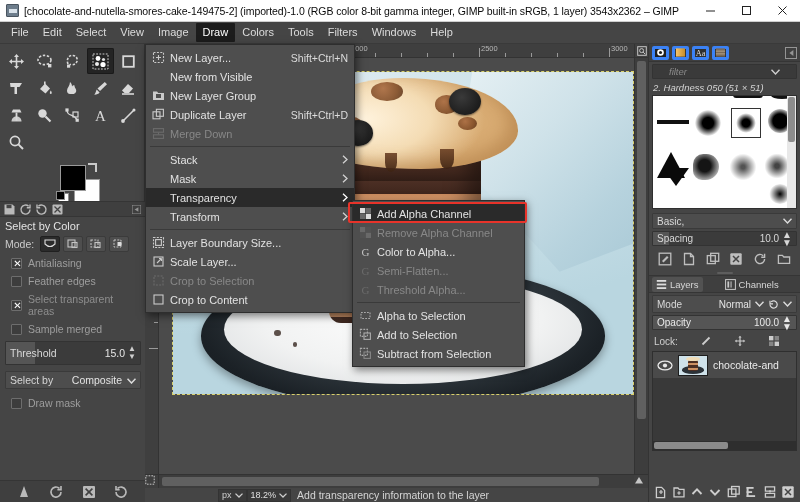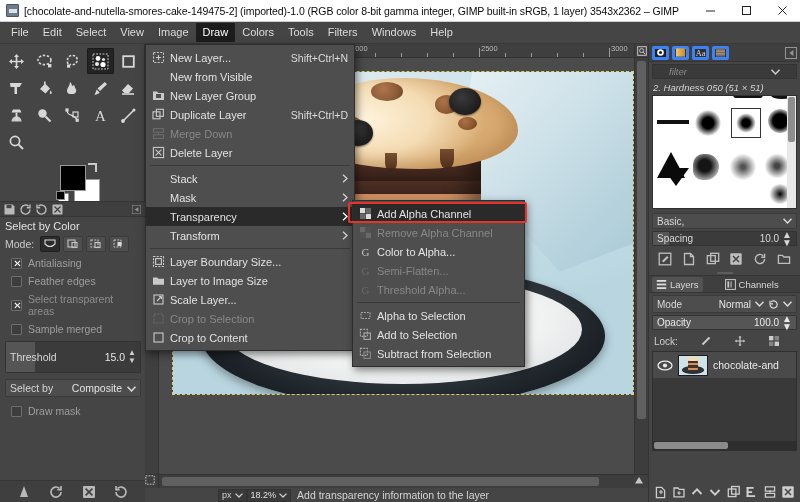--- a/index.html
+++ b/index.html
@@ -118,21 +118,21 @@
     flex:none; position:relative; border-radius:1px;
   }
   .cbox.checked { background:#3d3d3d; }
   .cbox.checked:after {
     content:"✕"; position:absolute; left:0; top:-2px; width:11px;
     font-size:10px; line-height:13px; text-align:center; color:#fff;
   }
   .cb-txt { font-size:10.5px; color:#9e9e9e; }
   .cb-txt.dim { color:#8e8e8e; }
   .slider {
-    position:relative; height:32px; background:#3b3b3b; border:1px solid #333;
+    position:relative; height:24px; background:#3b3b3b; border:1px solid #333;
     margin:2px 0 6px 0; display:flex; align-items:center;
     padding:0 4px; border-radius:1px; overflow:hidden;
   }
   .slider .fill {
     position:absolute; left:0; top:0; bottom:0; width:22%; background:#555;
   }
   .slider .s-lbl { position:relative; font-size:10.5px; color:#d8d8d8; }
   .slider .s-val { position:relative; margin-left:auto; font-size:10.5px; color:#e6e6e6; }
   .spin { position:relative; margin-left:3px; font-size:8px; line-height:8px; color:#cfcfcf; }
   .combo {
@@ -1125,29 +1125,20 @@
     <div class="mi disabled">
       <span class="ic">
         <svg width="13" height="13" viewBox="0 0 13 13" fill="none" stroke="#8d8d8d" stroke-width="1.1">
             <rect x="1.5" y="1.6" width="10" height="3.6"></rect>
             <rect x="1.5" y="7.8" width="10" height="3.6"></rect>
             <path d="M6.5 5.4v2.2"></path>
           </svg>
       </span>
       <span class="lb">Merge Down</span>
     </div>
-    <div class="mi">
-      <span class="ic">
-        <svg width="13" height="13" viewBox="0 0 13 13" fill="none" stroke="#d8d8d8" stroke-width="1.1">
-            <rect x="1.4" y="1.4" width="10.2" height="10.2"></rect>
-            <path d="M3.6 3.6l5.8 5.8M9.4 3.6l-5.8 5.8"></path>
-          </svg>
-      </span>
-      <span class="lb">Delete Layer</span>
-    </div>
 
     <div class="msep"></div>
 
     <div class="mi">
       <span class="ic"></span>
       <span class="lb">Stack</span>
       <span class="ar">
         <svg width="6" height="9" viewBox="0 0 6 9">
             <path d="M1 0.8 L5 4.5 L1 8.2" fill="none" stroke="#d2d2d2" stroke-width="1.3"></path>
           </svg>
@@ -1187,28 +1178,20 @@
       <span class="ic">
         <svg width="13" height="13" viewBox="0 0 13 13" fill="none" stroke="#d8d8d8" stroke-width="1.1">
             <rect x="1.5" y="1.5" width="10" height="10" stroke-dasharray="2 1.3"></rect>
             <rect x="3.6" y="3.6" width="5.8" height="5.8"></rect>
           </svg>
       </span>
       <span class="lb">Layer Boundary Size...</span>
     </div>
     <div class="mi">
       <span class="ic">
-        <svg width="13" height="13" viewBox="0 0 13 13" fill="#d8d8d8">
-            <path d="M1 10.8V3.4h4.2l1.2 1.4H12v6z"></path>
-          </svg>
-      </span>
-      <span class="lb">Layer to Image Size</span>
-    </div>
-    <div class="mi">
-      <span class="ic">
         <svg width="13" height="13" viewBox="0 0 13 13" fill="none" stroke="#d8d8d8" stroke-width="1.1">
             <rect x="2" y="2" width="9" height="9"></rect>
             <path d="M5 8 L9.5 3.5M9.5 3.5H7M9.5 3.5V6"></path>
           </svg>
       </span>
       <span class="lb">Scale Layer...</span>
     </div>
     <div class="mi disabled">
       <span class="ic">
         <svg width="13" height="13" viewBox="0 0 13 13" fill="none" stroke="#8d8d8d" stroke-width="1.1">

